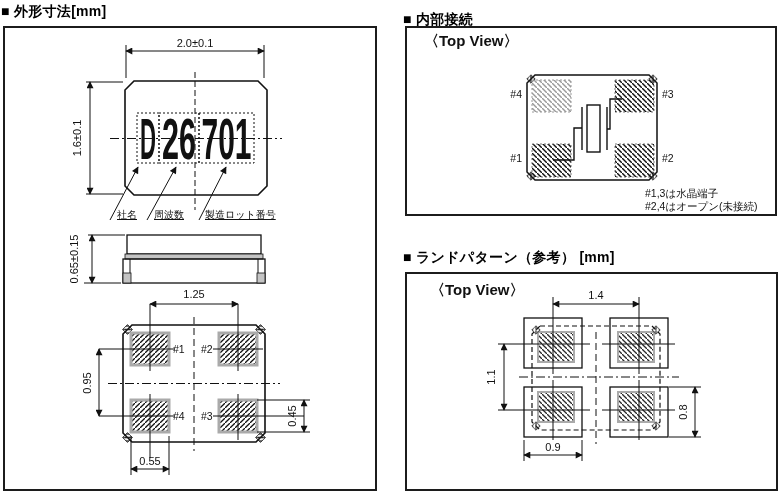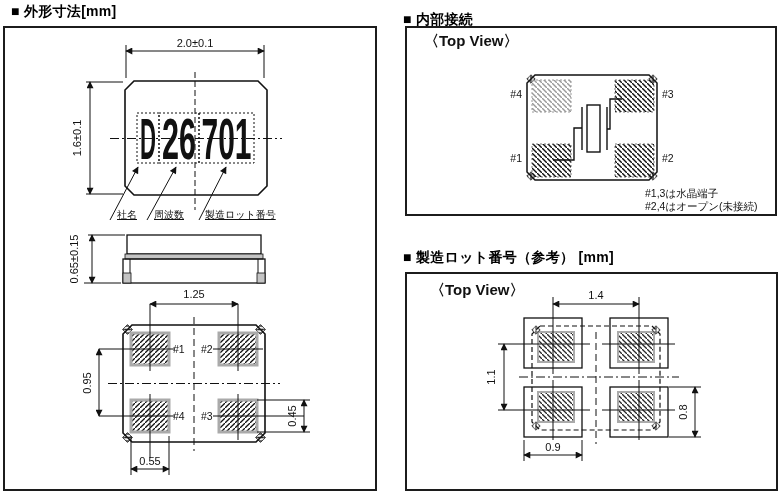--- a/index.html
+++ b/index.html
@@ -20,21 +20,21 @@
   .padlbl{font-size:10.5px;}
   .view{font-size:15px;font-weight:bold;}
   .note{font-size:10.5px;}
   .callout{font-size:10px;text-decoration:underline;}
   .mark{font-size:58px;font-weight:bold;}
   line,path,rect,polyline{vector-effect:none;}
 </style>
 </head>
 <body>
 
-<div class="sec-title" style="left:11px;top:3px">■ 外形寸法[mm]</div>
+<div class="sec-title" style="left:1px;top:3px">■ 外形寸法[mm]</div>
 
 <div class="panel" style="left:3px;top:26px;width:374px;height:465px">
 <svg width="370" height="461" viewBox="0 0 370 461">
   <defs>
     <pattern id="a-h1" width="5" height="5" patternUnits="userSpaceOnUse">
       <path d="M-1,6 L6,-1" stroke="#111" stroke-width="1.3"></path>
     </pattern>
     <marker id="a-arr" viewBox="0 0 10 10" refX="9" refY="5" markerWidth="9" markerHeight="7" orient="auto-start-reverse">
       <path d="M0,0 L10,5 L0,10 z" fill="#111"></path>
     </marker>
@@ -163,21 +163,21 @@
   </g>
   <text class="padlbl" x="115" y="70" text-anchor="end">#4</text>
   <text class="padlbl" x="255" y="70">#3</text>
   <text class="padlbl" x="115" y="134" text-anchor="end">#1</text>
   <text class="padlbl" x="255" y="134">#2</text>
   <text class="note" x="238" y="169">#1,3は水晶端子</text>
   <text class="note" x="238" y="182">#2,4はオープン(未接続)</text>
 </svg>
 </div>
 
-<div class="sec-title" style="left:403px;top:249px">■ 製造ロット番号（参考） [mm]</div>
+<div class="sec-title" style="left:403px;top:249px">■ ランドパターン（参考） [mm]</div>
 
 <div class="panel" style="left:405px;top:272px;width:373px;height:219px">
 <svg width="369" height="215" viewBox="0 0 369 215">
   <defs>
     <pattern id="c-h2" width="5" height="5" patternUnits="userSpaceOnUse">
       <path d="M-1,-1 L6,6" stroke="#2a2a2a" stroke-width="1.3"></path>
     </pattern>
     <marker id="c-arr" viewBox="0 0 10 10" refX="9" refY="5" markerWidth="9" markerHeight="7" orient="auto-start-reverse">
       <path d="M0,0 L10,5 L0,10 z" fill="#111"></path>
     </marker>

